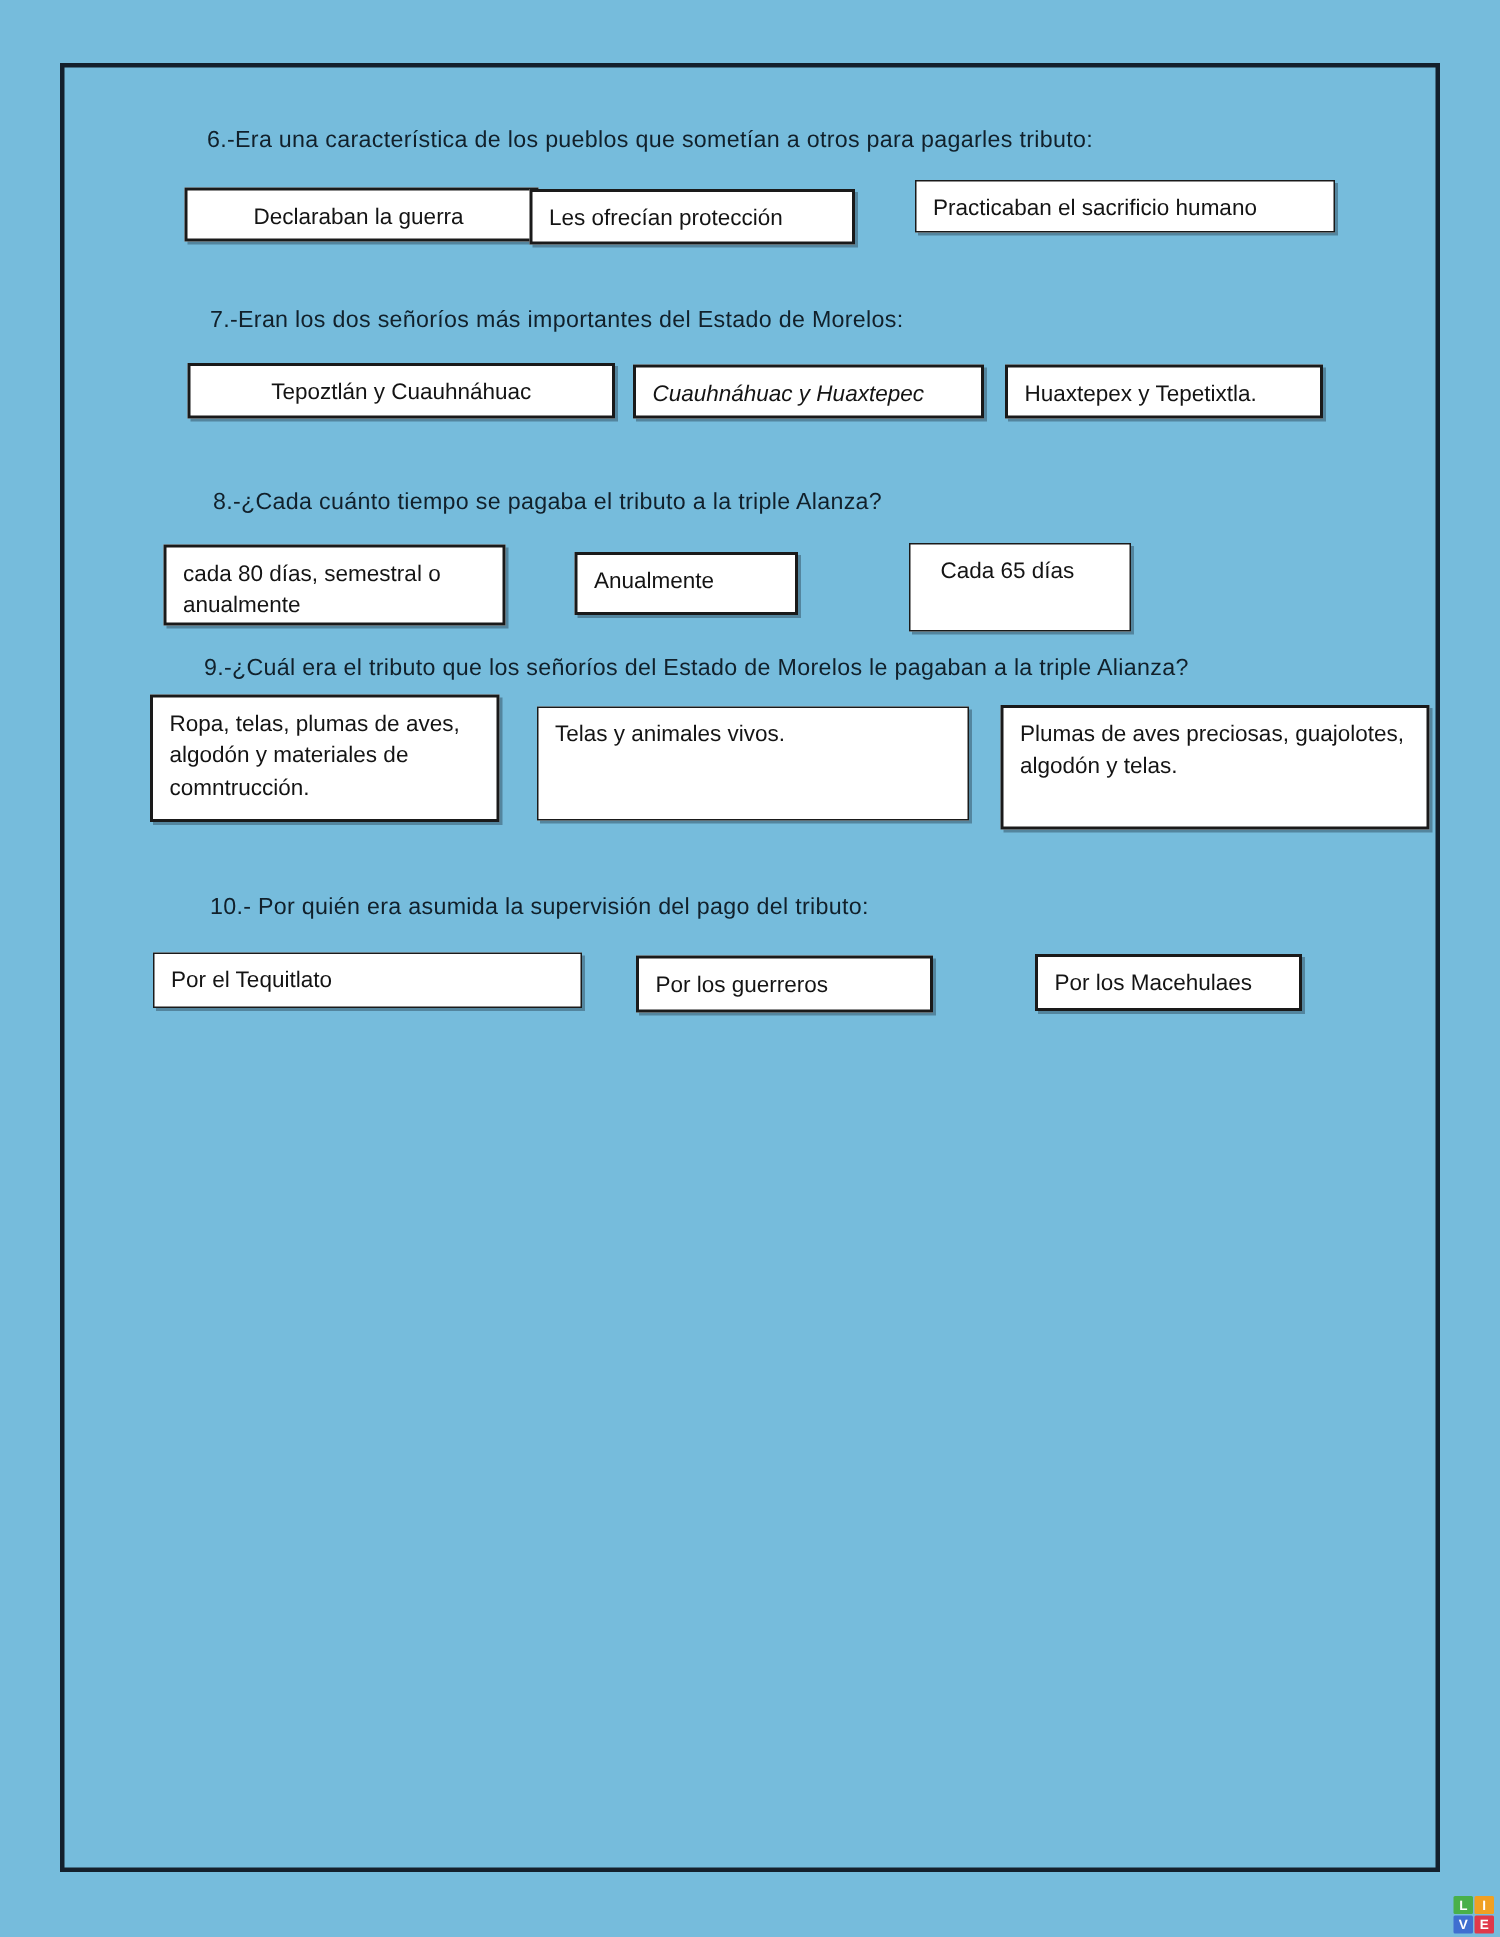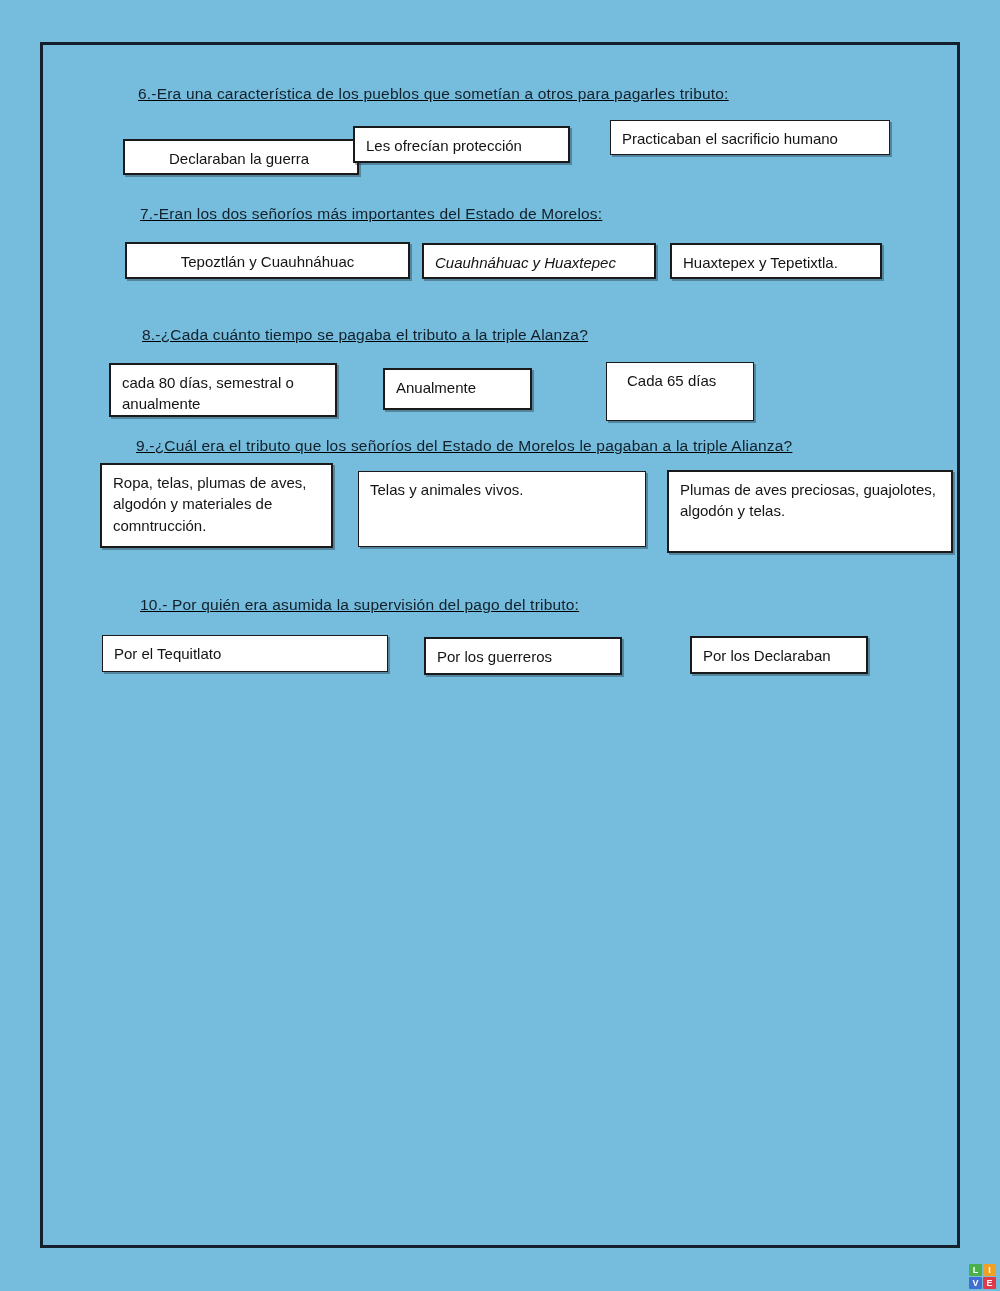--- a/index.html
+++ b/index.html
@@ -23,21 +23,20 @@
     width: 920px;
     height: 1206px;
     border: 3px solid #14202c;
     box-sizing: border-box;
     background: #76bcdc;
   }
 
   
   .question-block {
     position: absolute;
-    text-decoration: underline;
   }
   .question-text {
     font-size: 15.5px;
     color: #11202b;
     letter-spacing: 0.2px;
     white-space: nowrap;
   }
 
   
   .option-box {
@@ -93,21 +92,21 @@
   }
 </style>
 </head>
 <body>
 
 <div id="worksheet-frame"></div>
 
 <div class="question-block" style="left:138px; top:85px;">
   <div class="question-text">6.-Era una característica de los pueblos que sometían a otros para pagarles tributo:</div>
 </div>
-<div class="option-box" style="left:123px; top:139px; width:236px; height:36px;padding-left:44px;">Declaraban la guerra</div>
+<div class="option-box" style="left:123px; top:125px; width:236px; height:36px;padding-left:44px;">Declaraban la guerra</div>
 <div class="option-box" style="left:353px; top:126px; width:217px; height:37px;">Les ofrecían protección</div>
 <div class="option-box thin" style="left:610px; top:120px; width:280px; height:35px;">Practicaban el sacrificio humano</div>
 
 <div class="question-block" style="left:140px; top:205px;">
   <div class="question-text">7.-Eran los dos señoríos más importantes del Estado de Morelos:</div>
 </div>
 <div class="option-box" style="left:125px; top:242px; width:285px; height:37px;text-align:center;">Tepoztlán y Cuauhnáhuac</div>
 <div class="option-box" style="left:422px; top:243px; width:234px; height:36px;font-style:italic;">Cuauhnáhuac y Huaxtepec</div>
 <div class="option-box" style="left:670px; top:243px; width:212px; height:36px;">Huaxtepex y Tepetixtla.</div>
 
@@ -123,21 +122,21 @@
 </div>
 <div class="option-box" style="left:100px; top:463px; width:233px; height:85px;">Ropa, telas, plumas de aves, algodón y materiales de comntrucción.</div>
 <div class="option-box thin" style="left:358px; top:471px; width:288px; height:76px;">Telas y animales vivos.</div>
 <div class="option-box" style="left:667px; top:470px; width:286px; height:83px;">Plumas de aves preciosas, guajolotes, algodón y telas.</div>
 
 <div class="question-block" style="left:140px; top:596px;">
   <div class="question-text">10.- Por quién era asumida la supervisión del pago del tributo:</div>
 </div>
 <div class="option-box thin" style="left:102px; top:635px; width:286px; height:37px;">Por el Tequitlato</div>
 <div class="option-box" style="left:424px; top:637px; width:198px; height:38px;">Por los guerreros</div>
-<div class="option-box" style="left:690px; top:636px; width:178px; height:38px;">Por los Declaraban</div>
+<div class="option-box" style="left:690px; top:636px; width:178px; height:38px;">Por los Macehulaes</div>
 
 <div id="brand-footer">
   <div id="brand-tiles">
     <span class="tile-l">L</span>
     <span class="tile-i">I</span>
     <span class="tile-v">V</span>
     <span class="tile-e">E</span>
   </div>
 </div>
 

